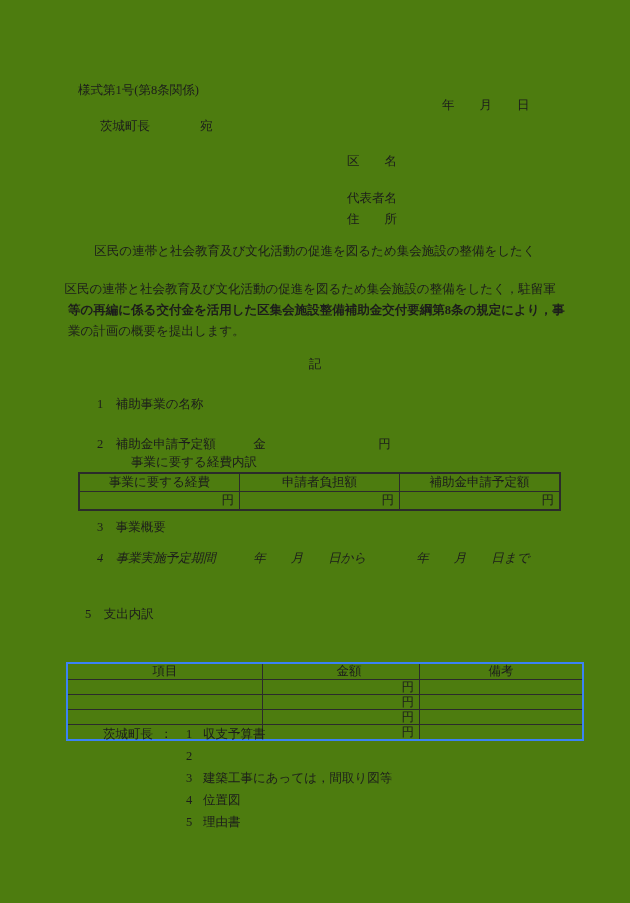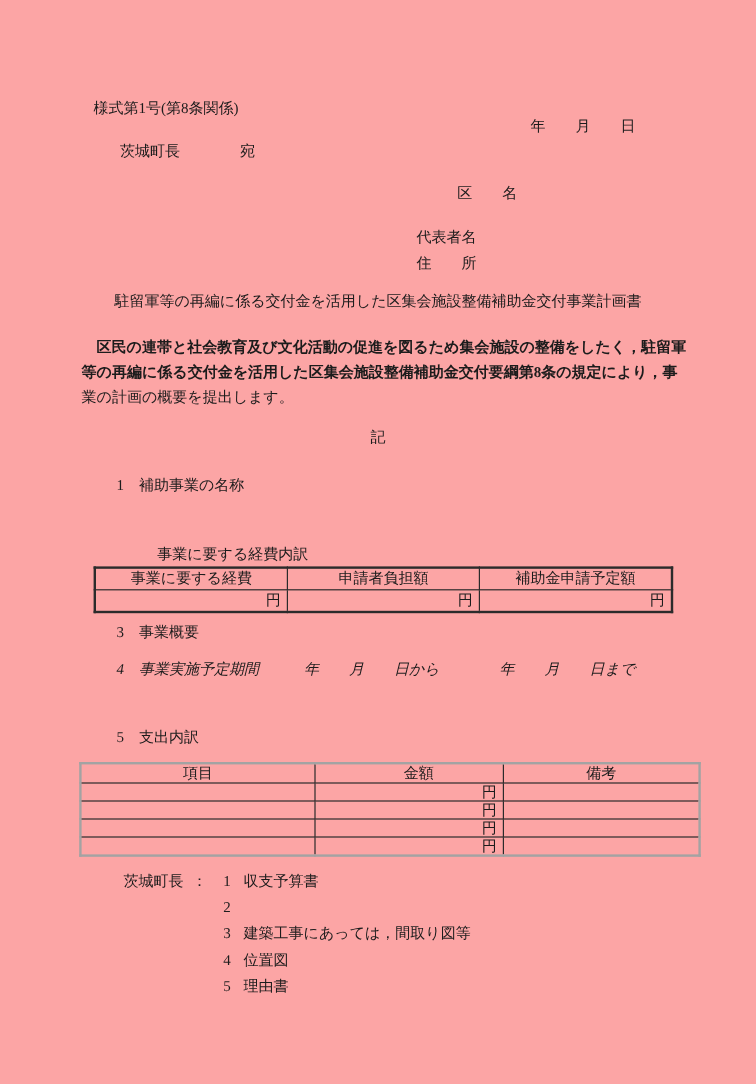--- a/index.html
+++ b/index.html
@@ -1,20 +1,20 @@
 <!DOCTYPE html>
 <html><head>
 <meta charset="utf-8">
 <style>
   html,body { margin:0; padding:0; background:#e8e8e8; }
   .page {
     position:relative;
     width:630px; height:903px;
     margin:0 auto;
-    background:#fca5a5;
+    background:#4d7c0f;
     color:#1c1c1c;
     font-family:"Liberation Serif","DejaVu Serif",serif;
     font-size:12.5px;
     overflow:hidden;
   }
   .abs { position:absolute; line-height:1; white-space:pre; }
   .centered { left:0; width:630px; text-align:center; }
 
   
   table { border-collapse:collapse; table-layout:fixed; position:absolute; }
@@ -23,21 +23,21 @@
     padding:0;
     font-weight:normal;
     font-size:12.5px;
     line-height:1;
     overflow:hidden;
   }
   .tbl1 { left:78px; top:472px; width:477px; border:2px solid #2b2b2b; }
   .tbl1 th { width:159px; height:17px; text-align:center;margin-left:12px; }
   .tbl1 td { height:17px; text-align:right; padding-right:5px; }
 
-  .tbl2 { left:66px; top:635px; width:496px; border:2px solid #a3a3a3; }
+  .tbl2 { left:66px; top:662px; width:496px; border:2px solid #3b82f6; }
   .tbl2 th { height:15px; text-align:center; }
   .tbl2 .c1 { width:194px; }
   .tbl2 .c2 { width:140px;padding-left:16px; }
   .tbl2 .c3 { width:162px; }
   .tbl2 td { height:14px; }
   .tbl2 td.amount { text-align:right; padding-right:5px; }
 
   
   .att-items { position:absolute; left:186px; top:728px; }
   .att-item { display:flex; height:22px; line-height:1; white-space:pre; }
@@ -47,36 +47,37 @@
 <body>
 
 <div class="page">
 
   <div class="abs" style="left:78px; top:84px;">様式第1号(第8条関係)</div>
 
   <div class="abs" style="left:442px; top:99px;">年　　月　　日</div>
 
   <div class="abs" style="left:100px; top:120px;">茨城町長　　　　宛</div>
 
-  <div class="abs" style="left:347px; top:155px;margin-left:34px;">区　　名</div>
+  <div class="abs" style="left:347px; top:155px;">区　　名</div>
 
   <div class="abs" style="left:347px; top:192px;">代表者名</div>
 
   <div class="abs" style="left:347px; top:213px;text-align:center;">住　　所</div>
 
-  <div class="abs centered" style="top:245px;">駐留軍等の再編に係る交付金を活用した区集会施設整備補助金交付事業計画書</div>
+  <div class="abs centered" style="top:245px;">区民の連帯と社会教育及び文化活動の促進を図るため集会施設の整備をしたく</div>
 
-  <div class="abs" style="left:68px; top:283px;font-weight:bold;">　区民の連帯と社会教育及び文化活動の促進を図るため集会施設の整備をしたく，駐留軍</div>
+  <div class="abs" style="left:52px; top:283px;">　区民の連帯と社会教育及び文化活動の促進を図るため集会施設の整備をしたく，駐留軍</div>
   <div class="abs" style="left:68px; top:304px;font-weight:bold;">等の再編に係る交付金を活用した区集会施設整備補助金交付要綱第8条の規定により，事</div>
   <div class="abs" style="left:68px; top:325px;">業の計画の概要を提出します。</div>
 
   <div class="abs centered" style="top:358px;">記</div>
 
   <div class="abs" style="left:97px; top:398px;">1　補助事業の名称</div>
 
+  <div class="abs" style="left:97px; top:438px;">2　補助金申請予定額　　　金　　　　　　　　　円</div>
 
   <div class="abs" style="left:131px; top:456px;">事業に要する経費内訳</div>
 
   <table class="tbl1">
     <tbody>
         <tr>
       <th>事業に要する経費</th>
       <th>申請者負担額</th>
       <th>補助金申請予定額</th>
     </tr>
@@ -85,21 +86,21 @@
       <td>円</td>
       <td>円</td>
     </tr>
   </tbody>
     </table>
 
   <div class="abs" style="left:97px; top:521px;">3　事業概要</div>
 
   <div class="abs" style="left:97px; top:552px;font-style:italic;">4　事業実施予定期間　　　年　　月　　日から　　　　年　　月　　日まで</div>
 
-  <div class="abs" style="left:97px; top:608px;font-family:Liberation Serif, serif;">5　支出内訳</div>
+  <div class="abs" style="left:85px; top:608px;font-family:Liberation Serif, serif;">5　支出内訳</div>
 
   <table class="tbl2">
     <tbody>
         <tr>
       <th class="c1">項目</th>
       <th class="c2">金額</th>
       <th class="c3">備考</th>
     </tr>
     <tr>
       <td class="c1"></td>

